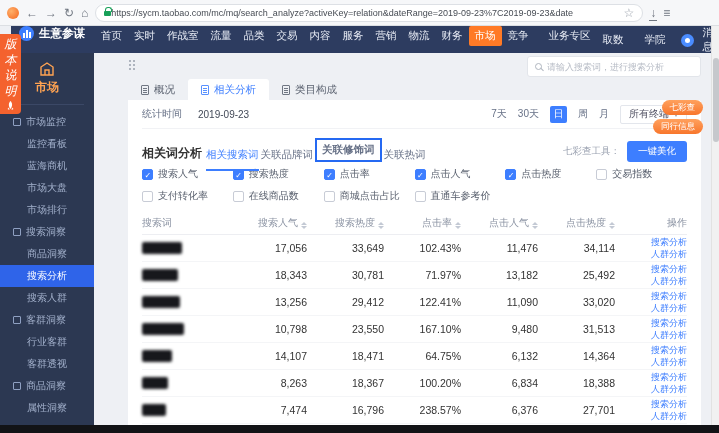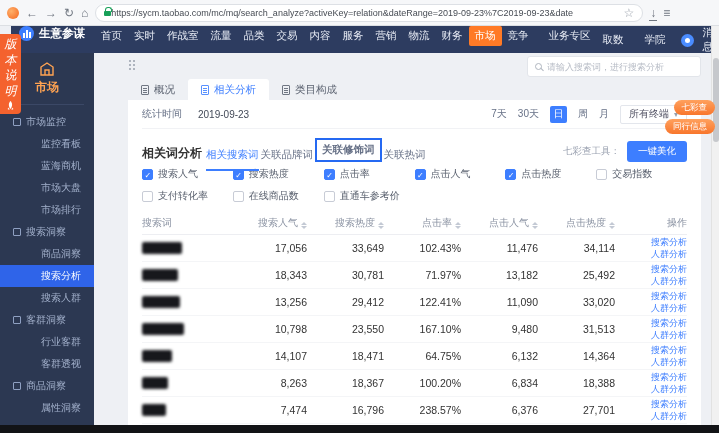--- a/index.html
+++ b/index.html
@@ -41,21 +41,21 @@
            border-radius:0 4px 4px 0; text-align:center; padding:3px 2px 2px; cursor:pointer; }
   .badge .btxt { font-size:12px; line-height:1.3; display:block;font-style:italic; }
   .badge svg { display:block; margin:2px auto 0; }
 
   
   .sidebar { position:absolute; left:0; top:53px; width:94px; bottom:8px; background:#2c3852; z-index:5; }
   .side-head { text-align:center; padding-top:9px; }
   .side-head svg { display:block; margin:0 auto; }
   .side-title { display:block; color:#ffa352; font-size:12px; font-weight:bold; margin-top:3px; }
   .side-div { height:1px; background:#3b4866; margin:8px 10px 6px; }
-  .sitem { height:22px; display:flex; align-items:center; padding-left:41px; font-size:10px; color:#a3b1cc; cursor:pointer; }
+  .sitem { height:22px; display:flex; align-items:center; padding-left:27px; font-size:10px; color:#a3b1cc; cursor:pointer; }
   .sitem.sec { padding-left:13px; gap:5px; }
   .sicon { width:8px; height:8px; border:1px solid #8fa0c2; border-radius:1px; flex:none; }
   .sitem.active { background:#2f64e9; color:#fff; }
 
   
   .content { position:absolute; left:94px; top:53px; right:8px; bottom:8px; background:#eef0f4; }
   .dots { position:absolute; left:35px; top:7px; width:2px; height:2px; background:#98a0ad; border-radius:50%;
           box-shadow:0 4px 0 #98a0ad,0 8px 0 #98a0ad,4px 0 0 #98a0ad,4px 4px 0 #98a0ad,4px 8px 0 #98a0ad; cursor:grab; }
   .searchbox { position:absolute; top:3px; right:10px; width:174px; height:21px; background:#fff;
                border:1px solid #e2e5ea; border-radius:3px; display:flex; align-items:center; padding:0 7px; gap:5px; }
@@ -105,21 +105,21 @@
   .sort i { width:0; height:0; border-left:3px solid transparent; border-right:3px solid transparent; display:block; }
   .sort .up { border-bottom:3px solid #c3c9d4; }
   .sort .dn { border-top:3px solid #c3c9d4; }
   .trow { height:27px; border-bottom:1px solid #f4f5f7; font-size:10.5px; color:#333; }
   .num { text-align:right; }
   .blur { height:12px; border-radius:2px; background:#17181c; filter:blur(1.6px); }
   .acts { display:flex; flex-direction:column; align-items:flex-end; gap:1px; }
   .alink { color:#3d7eff; font-size:9px; line-height:1.2; cursor:pointer; }
 
   
-  .pill { position:absolute; right:4px; height:15px; display:flex; align-items:center; padding:0 8px;
+  .pill { position:absolute; right:16px; height:15px; display:flex; align-items:center; padding:0 8px;
           border-radius:8px; background:linear-gradient(180deg,#ffa15e,#f8762c); color:#fff; font-size:8.5px; z-index:40; cursor:pointer; }
   .p1 { top:100px; }
   .p2 { top:119px; }
   .vscroll { position:absolute; right:0; top:26px; width:8px; bottom:8px; background:#f1f1f1; border-left:1px solid #e2e2e2; z-index:25; cursor:pointer; }
   .vthumb { position:absolute; left:1px; width:6px; top:32px; height:84px; background:#c6c8cc; border-radius:3px; cursor:grab; }
   .bottombar { position:absolute; left:0; right:0; bottom:0; height:8px; background:#121316; z-index:26; }
 </style>
 </head>
 <body>
 
@@ -315,20 +315,24 @@
         <span class="metric">
             <span class="cb"></span>
             <span>支付转化率</span>
           </span>
         <span class="metric">
             <span class="cb"></span>
             <span>在线商品数</span>
           </span>
         <span class="metric">
             <span class="cb"></span>
+            <span>商城点击占比</span>
+          </span>
+        <span class="metric">
+            <span class="cb"></span>
             <span>直通车参考价</span>
           </span>
       </div>
 
       <div class="thead">
         <span class="h first">搜索词</span>
         <span class="h"><span>搜索人气</span><span class="sort">
               <i class="up"></i>
               <i class="dn"></i>
             </span></span>

